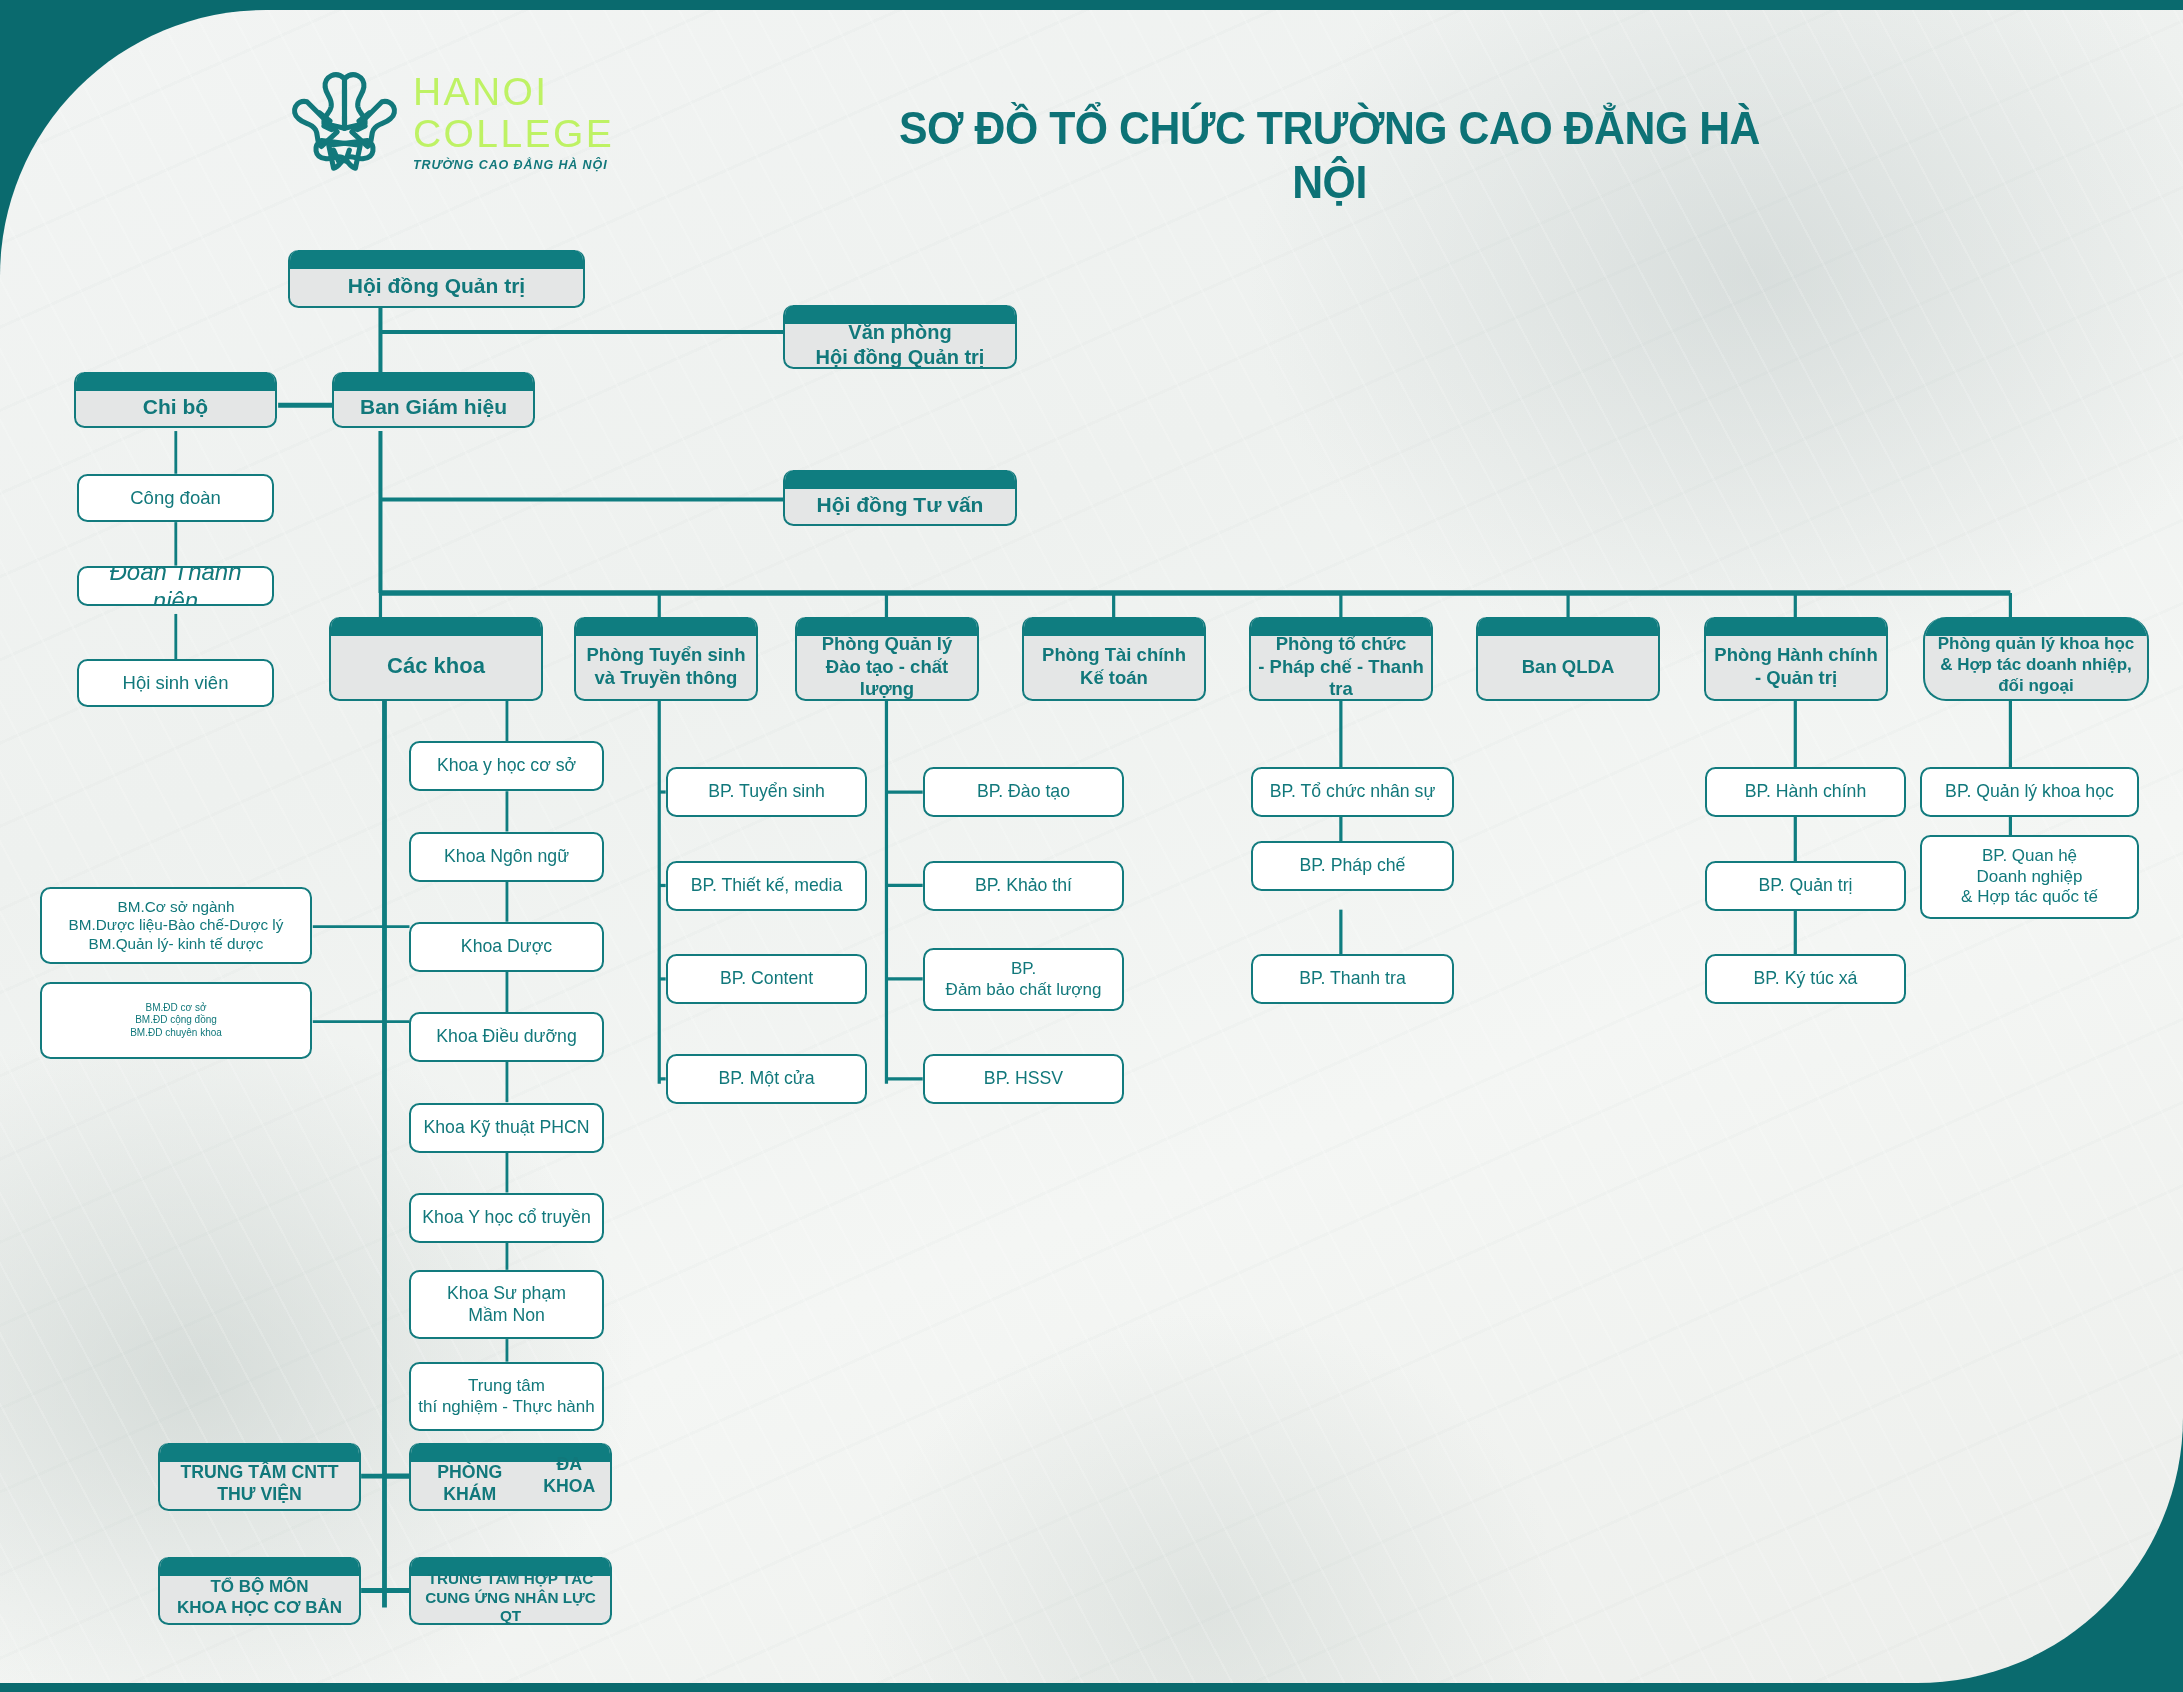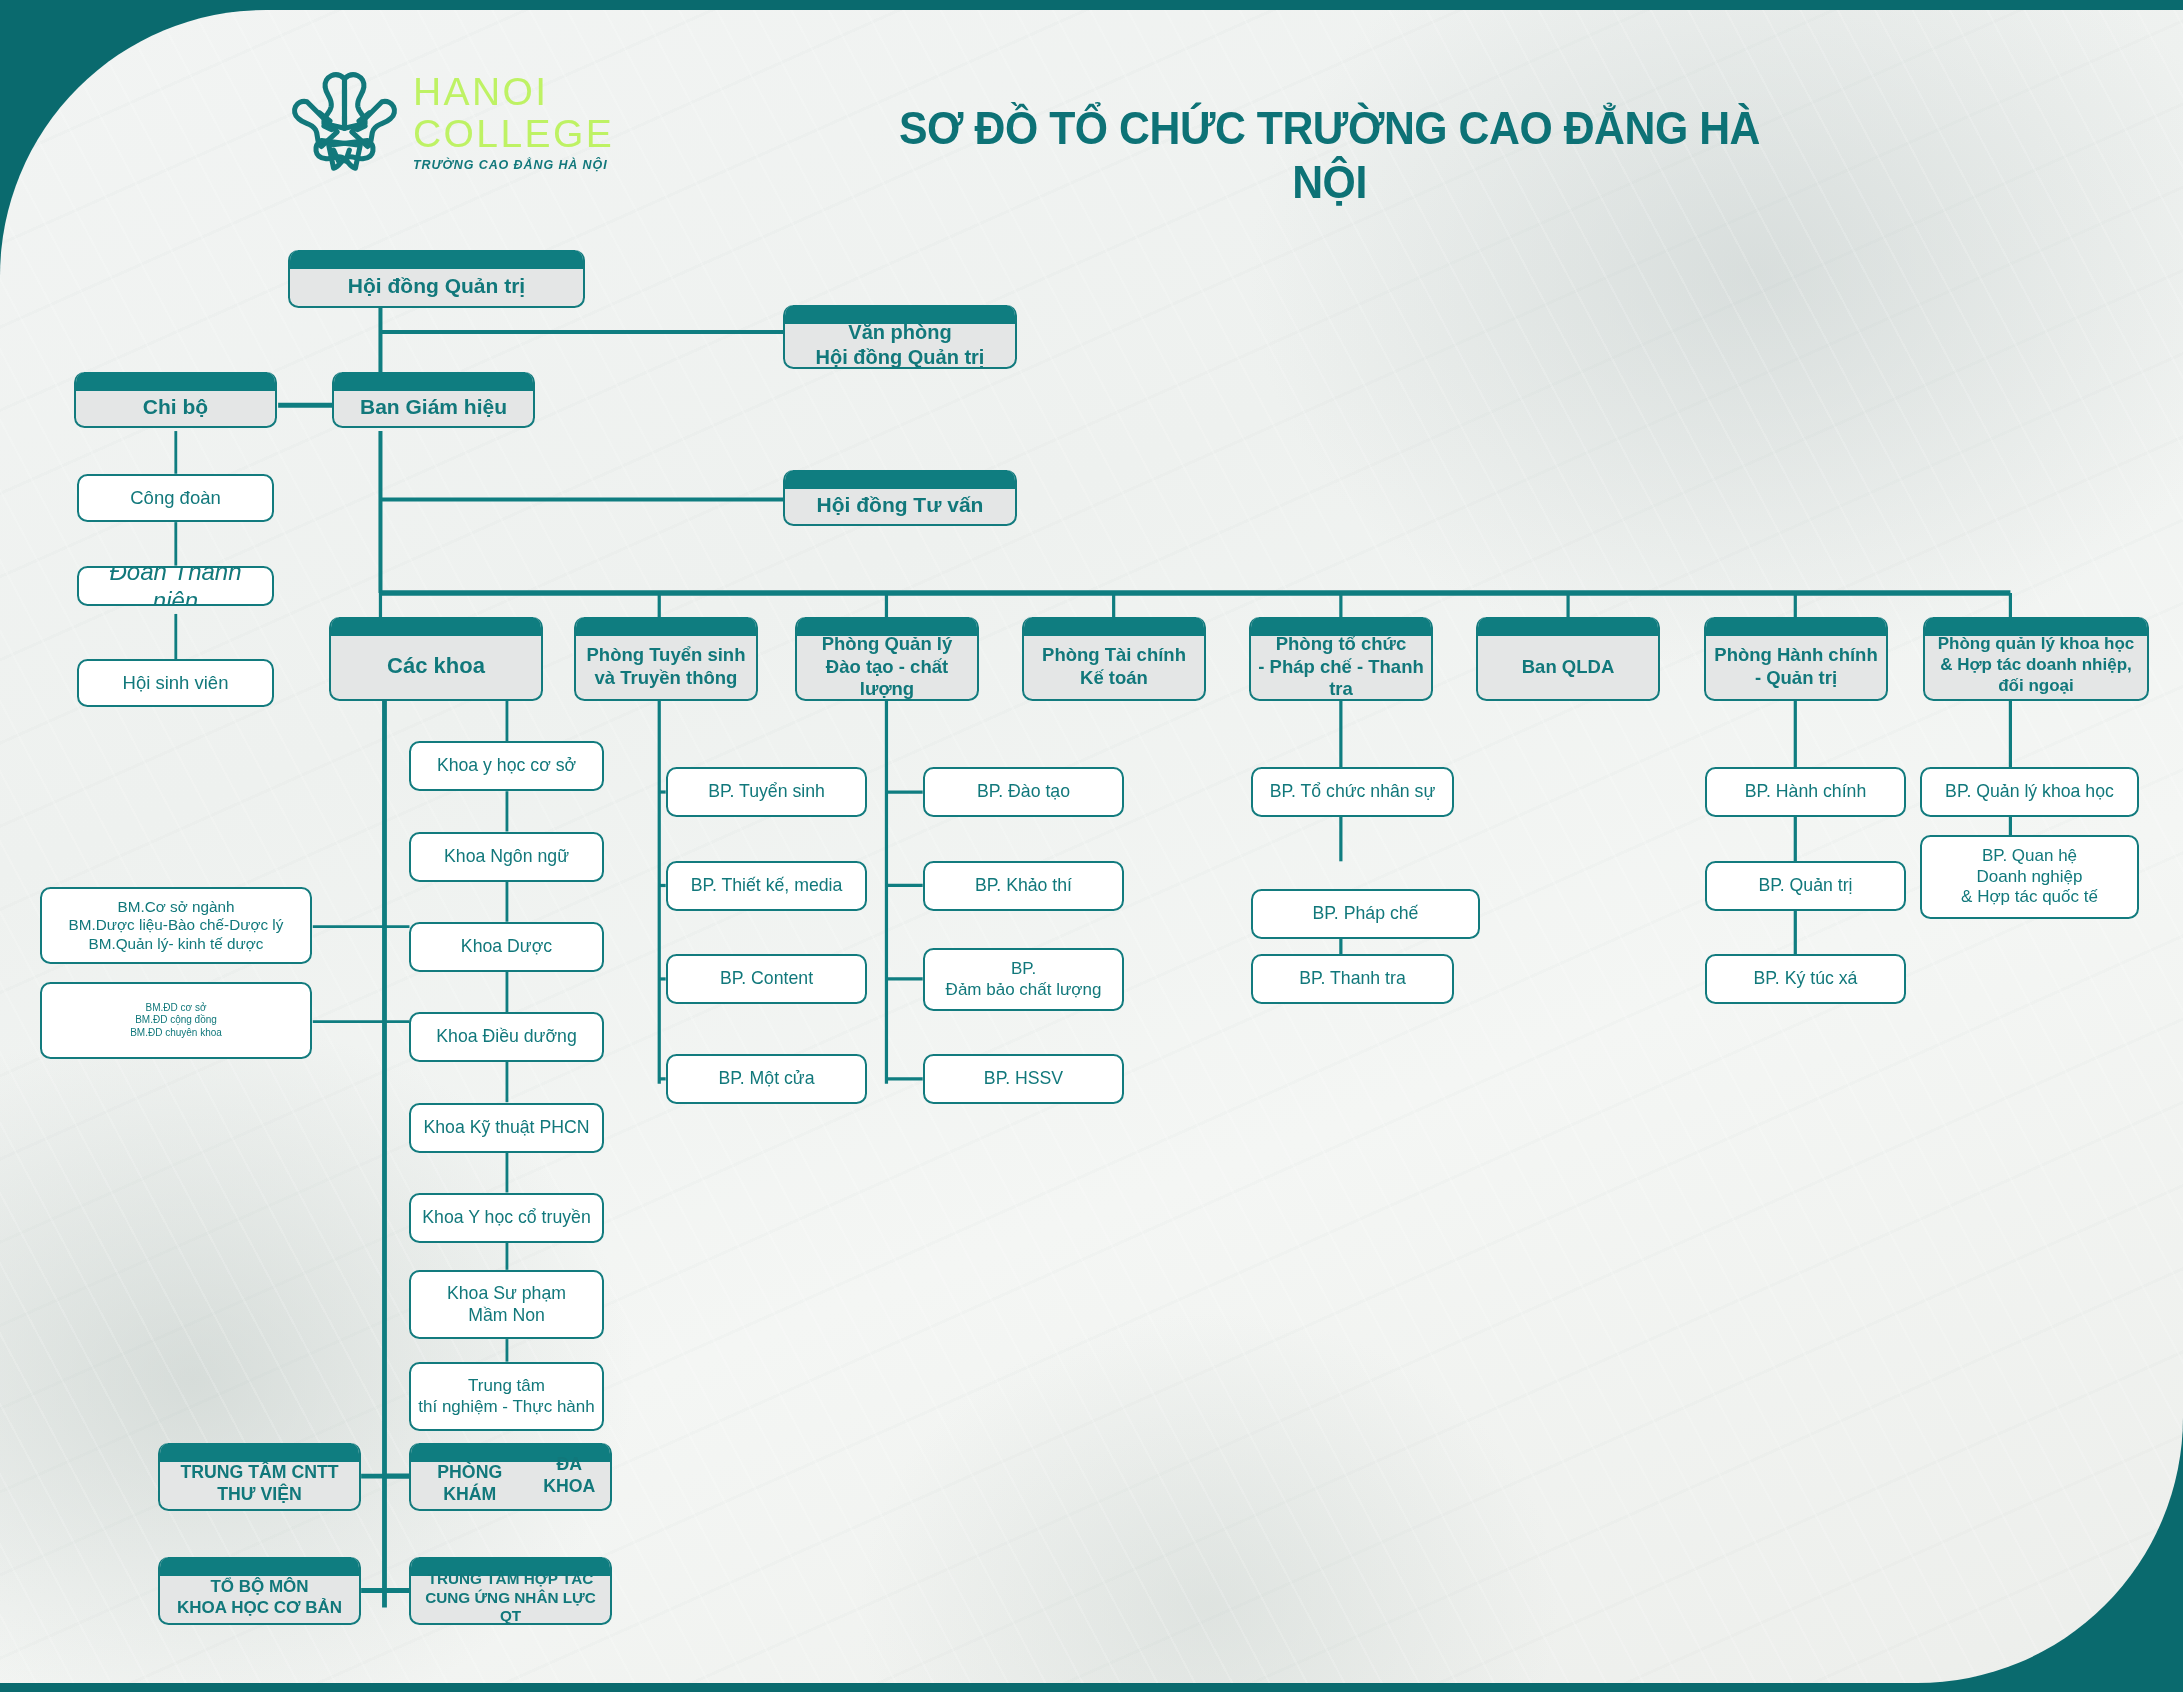--- a/index.html
+++ b/index.html
@@ -232,21 +232,21 @@
 
   <div class="node hdr" style="left:1704px;top:617px;width:184px;height:84px;font-size:18.5px;flex-direction:column;">
     <span style="padding-top:17.7px;">Phòng Hành chính</span>
     <span style="padding-top:0;">- Quản trị</span>
   </div>
 
   <div class="node hdr" style="left:1476px;top:617px;width:184px;height:84px;font-size:18.5px;flex-direction:column;">
     <span style="padding-top:17.7px;">Ban QLDA</span>
   </div>
 
-  <div class="node hdr" style="left:1923px;top:617px;width:226px;height:84px;font-size:17px;flex-direction:column;">
+  <div class="node hdr" style="left:1923px;top:617px;width:226px;height:84px;font-size:17px;flex-direction:column;border-radius:23px;">
     <span style="padding-top:14.5px;">Phòng quản lý khoa học</span>
     <span style="padding-top:0;">&amp; Hợp tác doanh nhiệp,</span>
     <span style="padding-top:0;">đối ngoại</span>
   </div>
 
   <div class="node plain" style="left:409px;top:741px;width:195px;height:50px;font-size:17.7px;">
     <span>Khoa y học cơ sở</span>
   </div>
   <div class="node plain" style="left:409px;top:832px;width:195px;height:50px;font-size:17.7px;">
     <span>Khoa Ngôn ngữ</span>
@@ -323,21 +323,21 @@
     <span>BP.</span>
     <span>Đảm bảo chất lượng</span>
   </div>
   <div class="node plain" style="left:923px;top:1054px;width:201px;height:50px;font-size:17.7px;">
     <span>BP. HSSV</span>
   </div>
 
   <div class="node plain" style="left:1251px;top:767px;width:203px;height:50px;font-size:17.7px;">
     <span>BP. Tổ chức nhân sự</span>
   </div>
-  <div class="node plain" style="left:1251px;top:889px;width:229px;height:50px;font-size:17.7px;">
+  <div class="node plain" style="left:1251px;top:841px;width:203px;height:50px;font-size:17.7px;">
     <span>BP. Pháp chế</span>
   </div>
   <div class="node plain" style="left:1251px;top:954px;width:203px;height:50px;font-size:17.7px;">
     <span>BP. Thanh tra</span>
   </div>
 
   <div class="node plain" style="left:1705px;top:767px;width:201px;height:50px;font-size:17.7px;">
     <span>BP. Hành chính</span>
   </div>
   <div class="node plain" style="left:1705px;top:861px;width:201px;height:50px;font-size:17.7px;">

